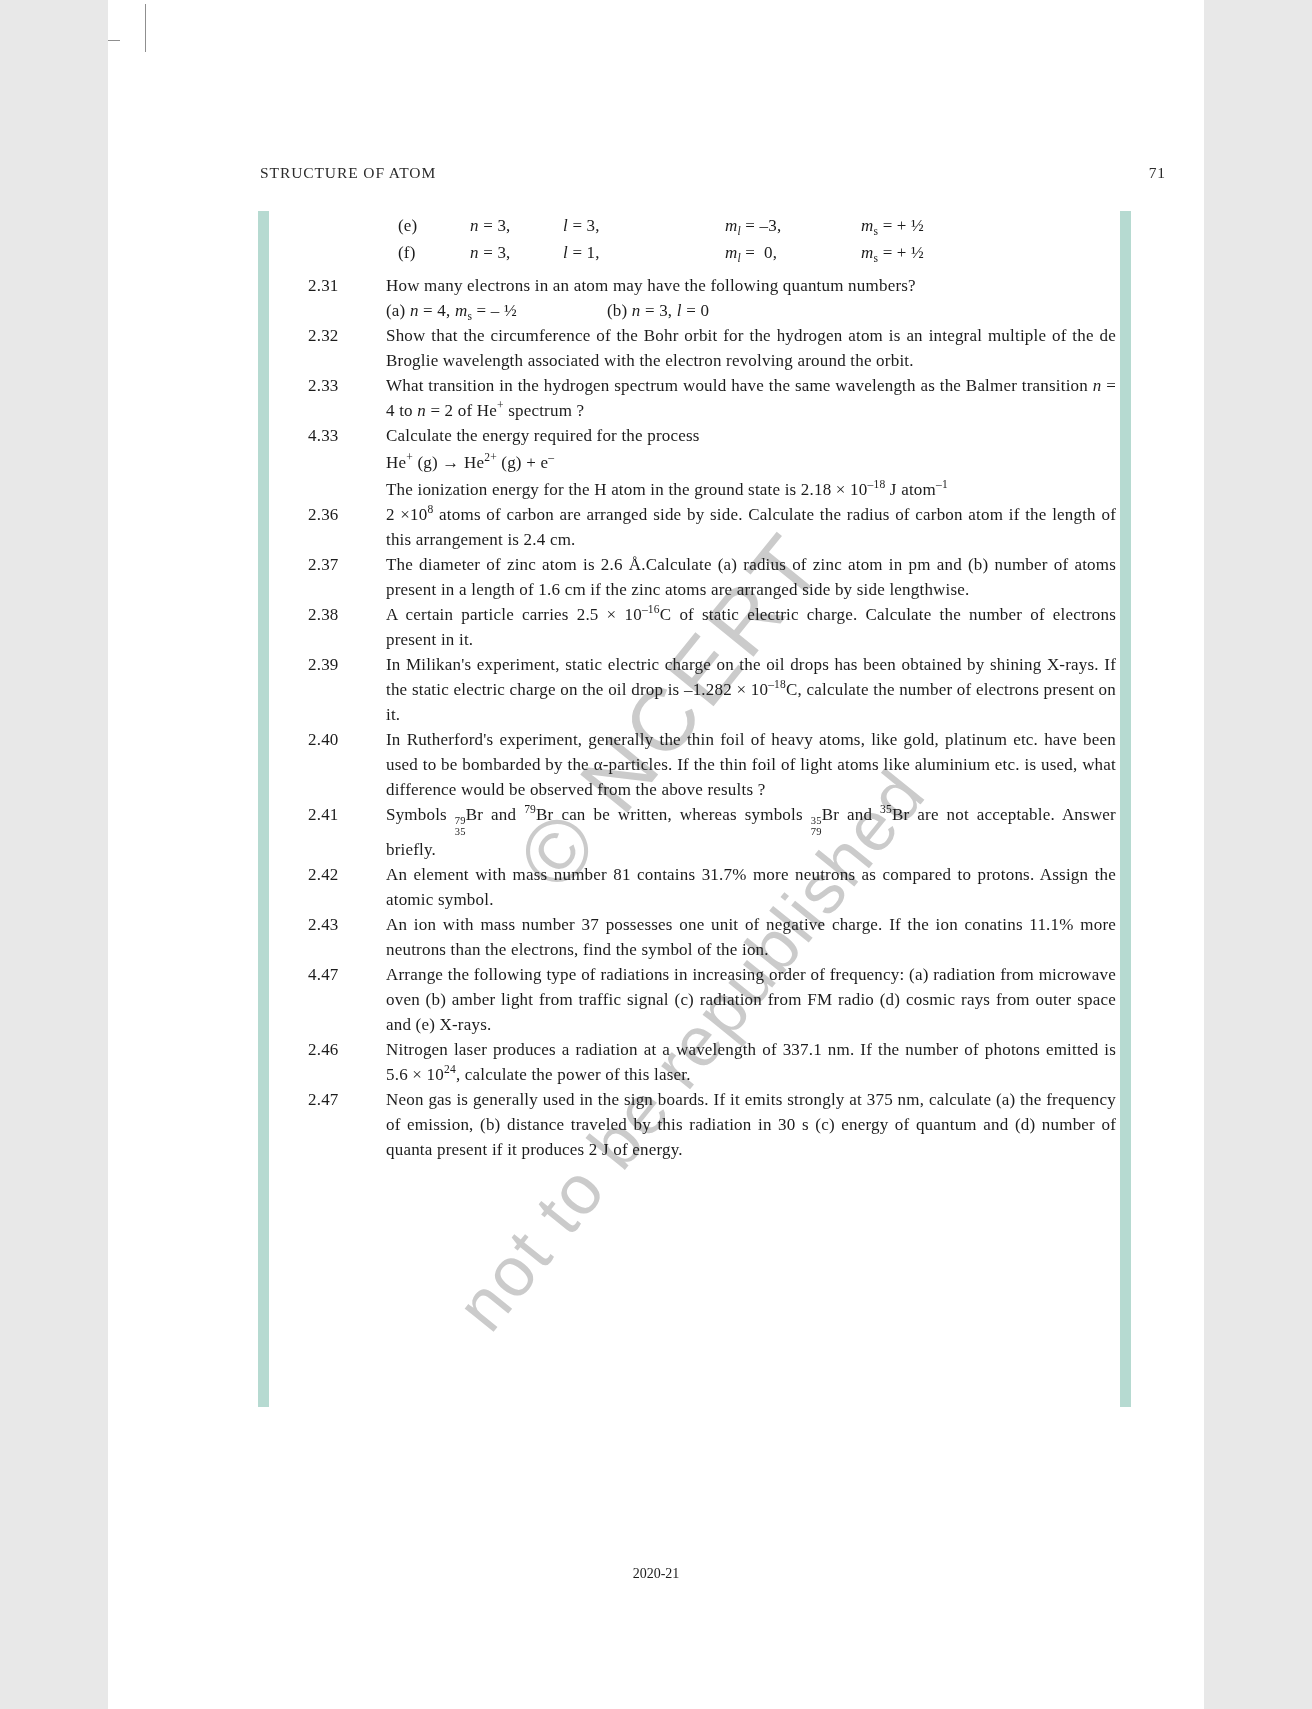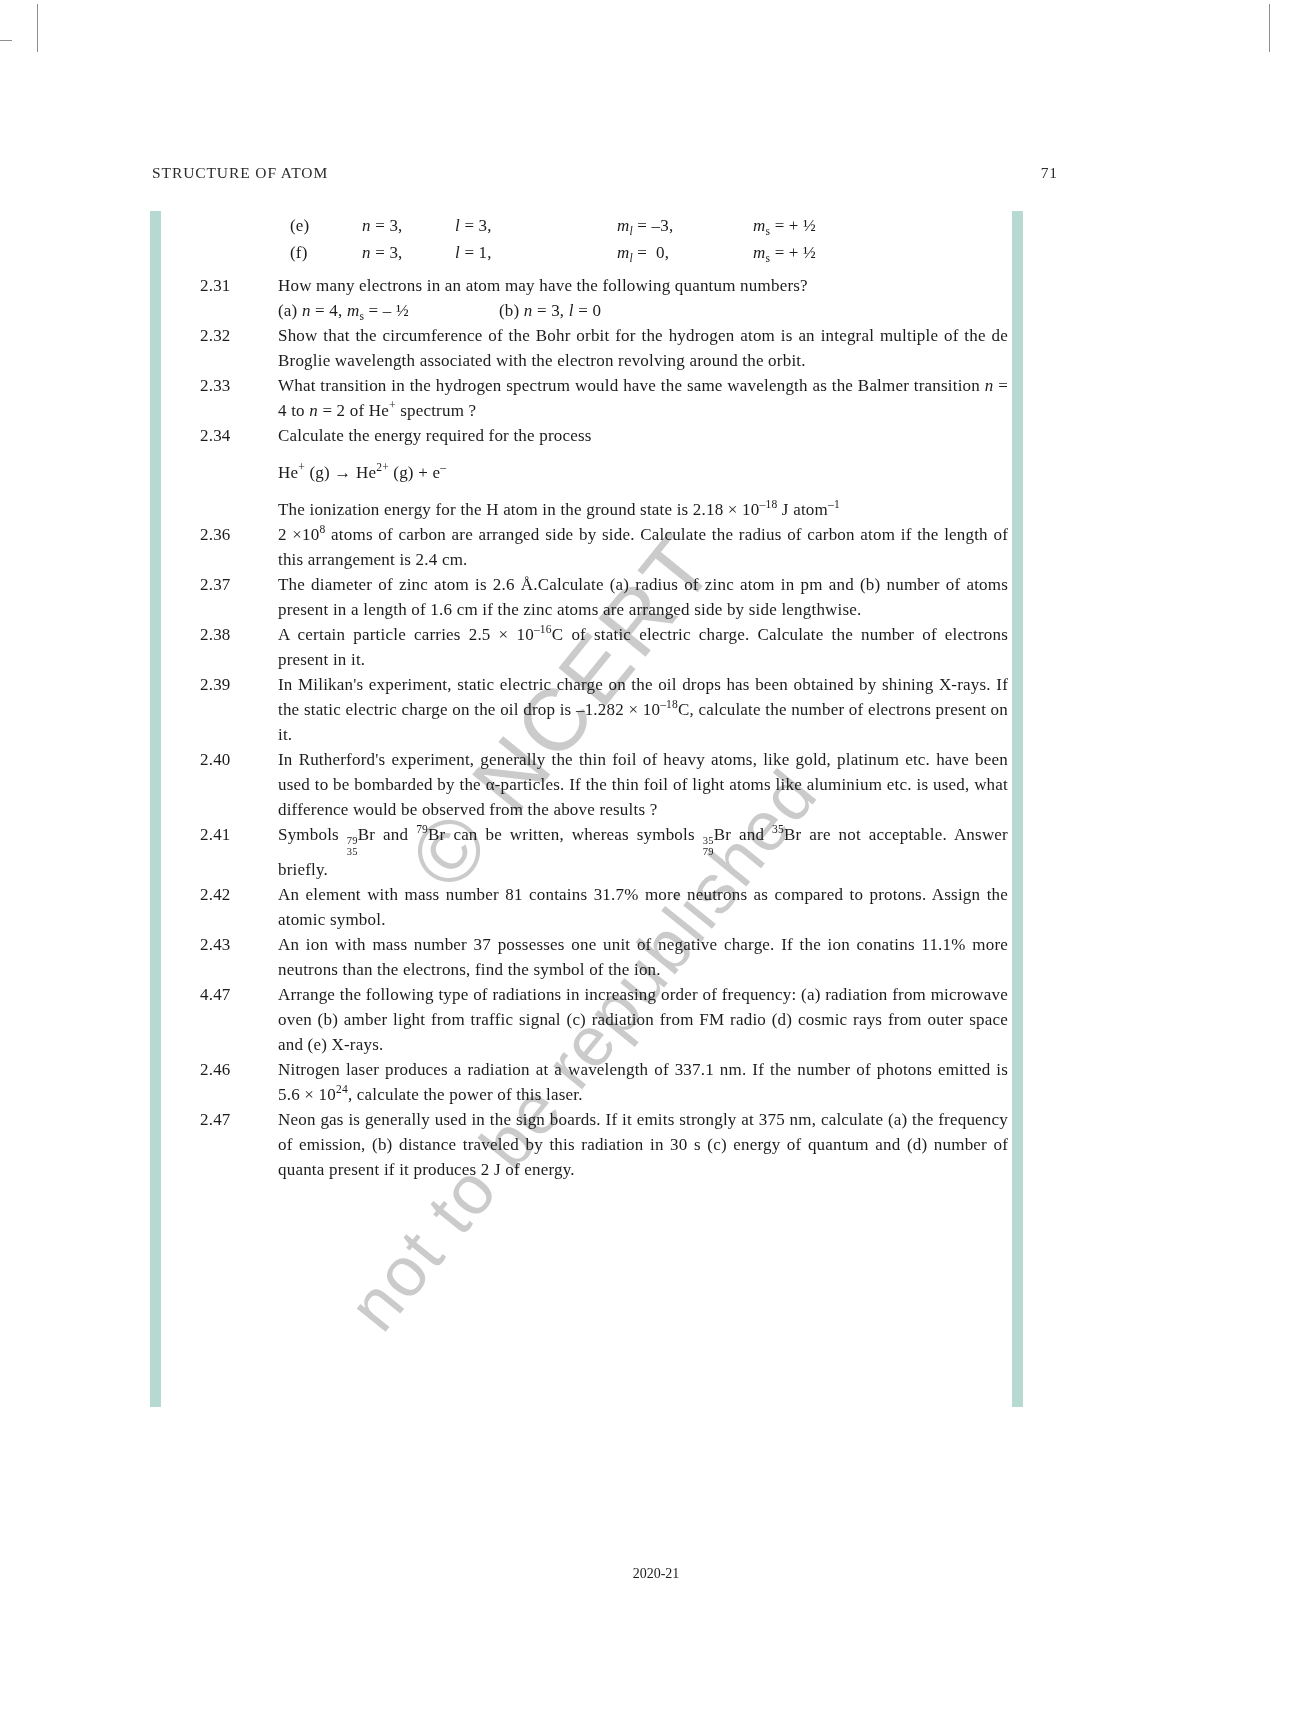--- a/index.html
+++ b/index.html
@@ -1,18 +1,18 @@
 <!DOCTYPE html>
 <html><head>
 <meta charset="utf-8">
 <style>
   * { margin:0; padding:0; box-sizing:border-box; }
   html,body { background:#e8e8e8; }
   body { font-family:"Liberation Serif","DejaVu Serif",serif; color:#1c1c1c; }
-  .page { position:relative; width:1312px; height:1709px; background:#ffffff; overflow:hidden; margin:0 auto; }
+  .page { position:relative; width:1096px; height:1709px; background:#ffffff; overflow:hidden; margin:0 auto; }
 
   .crop { position:absolute; background:#8f8f8f; }
   .crop.tl-v { left:37px; top:4px; width:1px; height:48px; }
   .crop.tl-h { left:0; top:40px; width:12px; height:1px; }
   .crop.tr-v { left:1269px; top:4px; width:1px; height:48px; }
 
   .running-head { position:absolute; left:152px; top:164px; width:906px; display:flex; justify-content:space-between; font-size:15.5px; letter-spacing:0.9px; color:#2b2b2b; z-index:2; }
 
   .band { position:absolute; top:211px; width:11px; height:1196px; }
   .band.left { left:150px; }
@@ -24,21 +24,21 @@
 
   .content { position:absolute; left:200px; top:212px; width:808px; font-size:17px; line-height:25px; z-index:1; letter-spacing:0.2px; }
 
   .qn-rows { margin-left:78px; padding-left:12px; margin-bottom:7px; }
   .qn-row { display:grid; grid-template-columns:72px 93px 162px 136px auto; line-height:27px; }
 
   .q-row { display:flex; }
   .q-num { flex:0 0 78px; width:78px; }
   .q-text { flex:1; text-align:justify; }
 
-  .q-text .para { margin-top:12px; }
+  .q-text .para { margin-top:2px; }
   .tab { display:inline-block; width:90px; }
   sup, sub { font-size:0.68em; line-height:0; }
   .stk { display:inline-flex; flex-direction:column; font-size:0.62em; line-height:1.05; vertical-align:-0.35em; }
   .stk span { display:block; text-align:center; }
 
   .footer { position:absolute; left:0; top:1566px; width:100%; text-align:center; font-size:14px; z-index:1; }
 </style>
 </head>
 <body>
 
@@ -83,21 +83,21 @@
         </div>
         <div class="q-row">
           <div class="q-num">2.32</div>
           <div class="q-text">Show that the circumference of the Bohr orbit for the hydrogen atom is an integral multiple of the de Broglie wavelength associated with the electron revolving around the orbit.</div>
         </div>
         <div class="q-row">
           <div class="q-num">2.33</div>
           <div class="q-text">What transition in the hydrogen spectrum would have the same wavelength as the Balmer transition <i>n</i> = 4 to <i>n</i> = 2 of He<sup>+</sup> spectrum ?</div>
         </div>
         <div class="q-row">
-          <div class="q-num">2.34</div>
+          <div class="q-num">4.33</div>
           <div class="q-text">Calculate the energy required for the process<div class="para">He<sup>+</sup> (g) → He<sup>2+</sup> (g) + e<sup>–</sup></div><div class="para">The ionization energy for the H atom in the ground state is 2.18 × 10<sup>–18</sup> J atom<sup>–1</sup></div></div>
         </div>
         <div class="q-row">
           <div class="q-num">2.36</div>
           <div class="q-text">2 ×10<sup>8</sup> atoms of carbon are arranged side by side. Calculate the radius of carbon atom if the length of this arrangement is 2.4 cm.</div>
         </div>
         <div class="q-row">
           <div class="q-num">2.37</div>
           <div class="q-text">The diameter of zinc atom is 2.6 Å.Calculate (a) radius of zinc atom in pm and (b) number of atoms present in a length of 1.6 cm if the zinc atoms are arranged side by side lengthwise.</div>
         </div>

